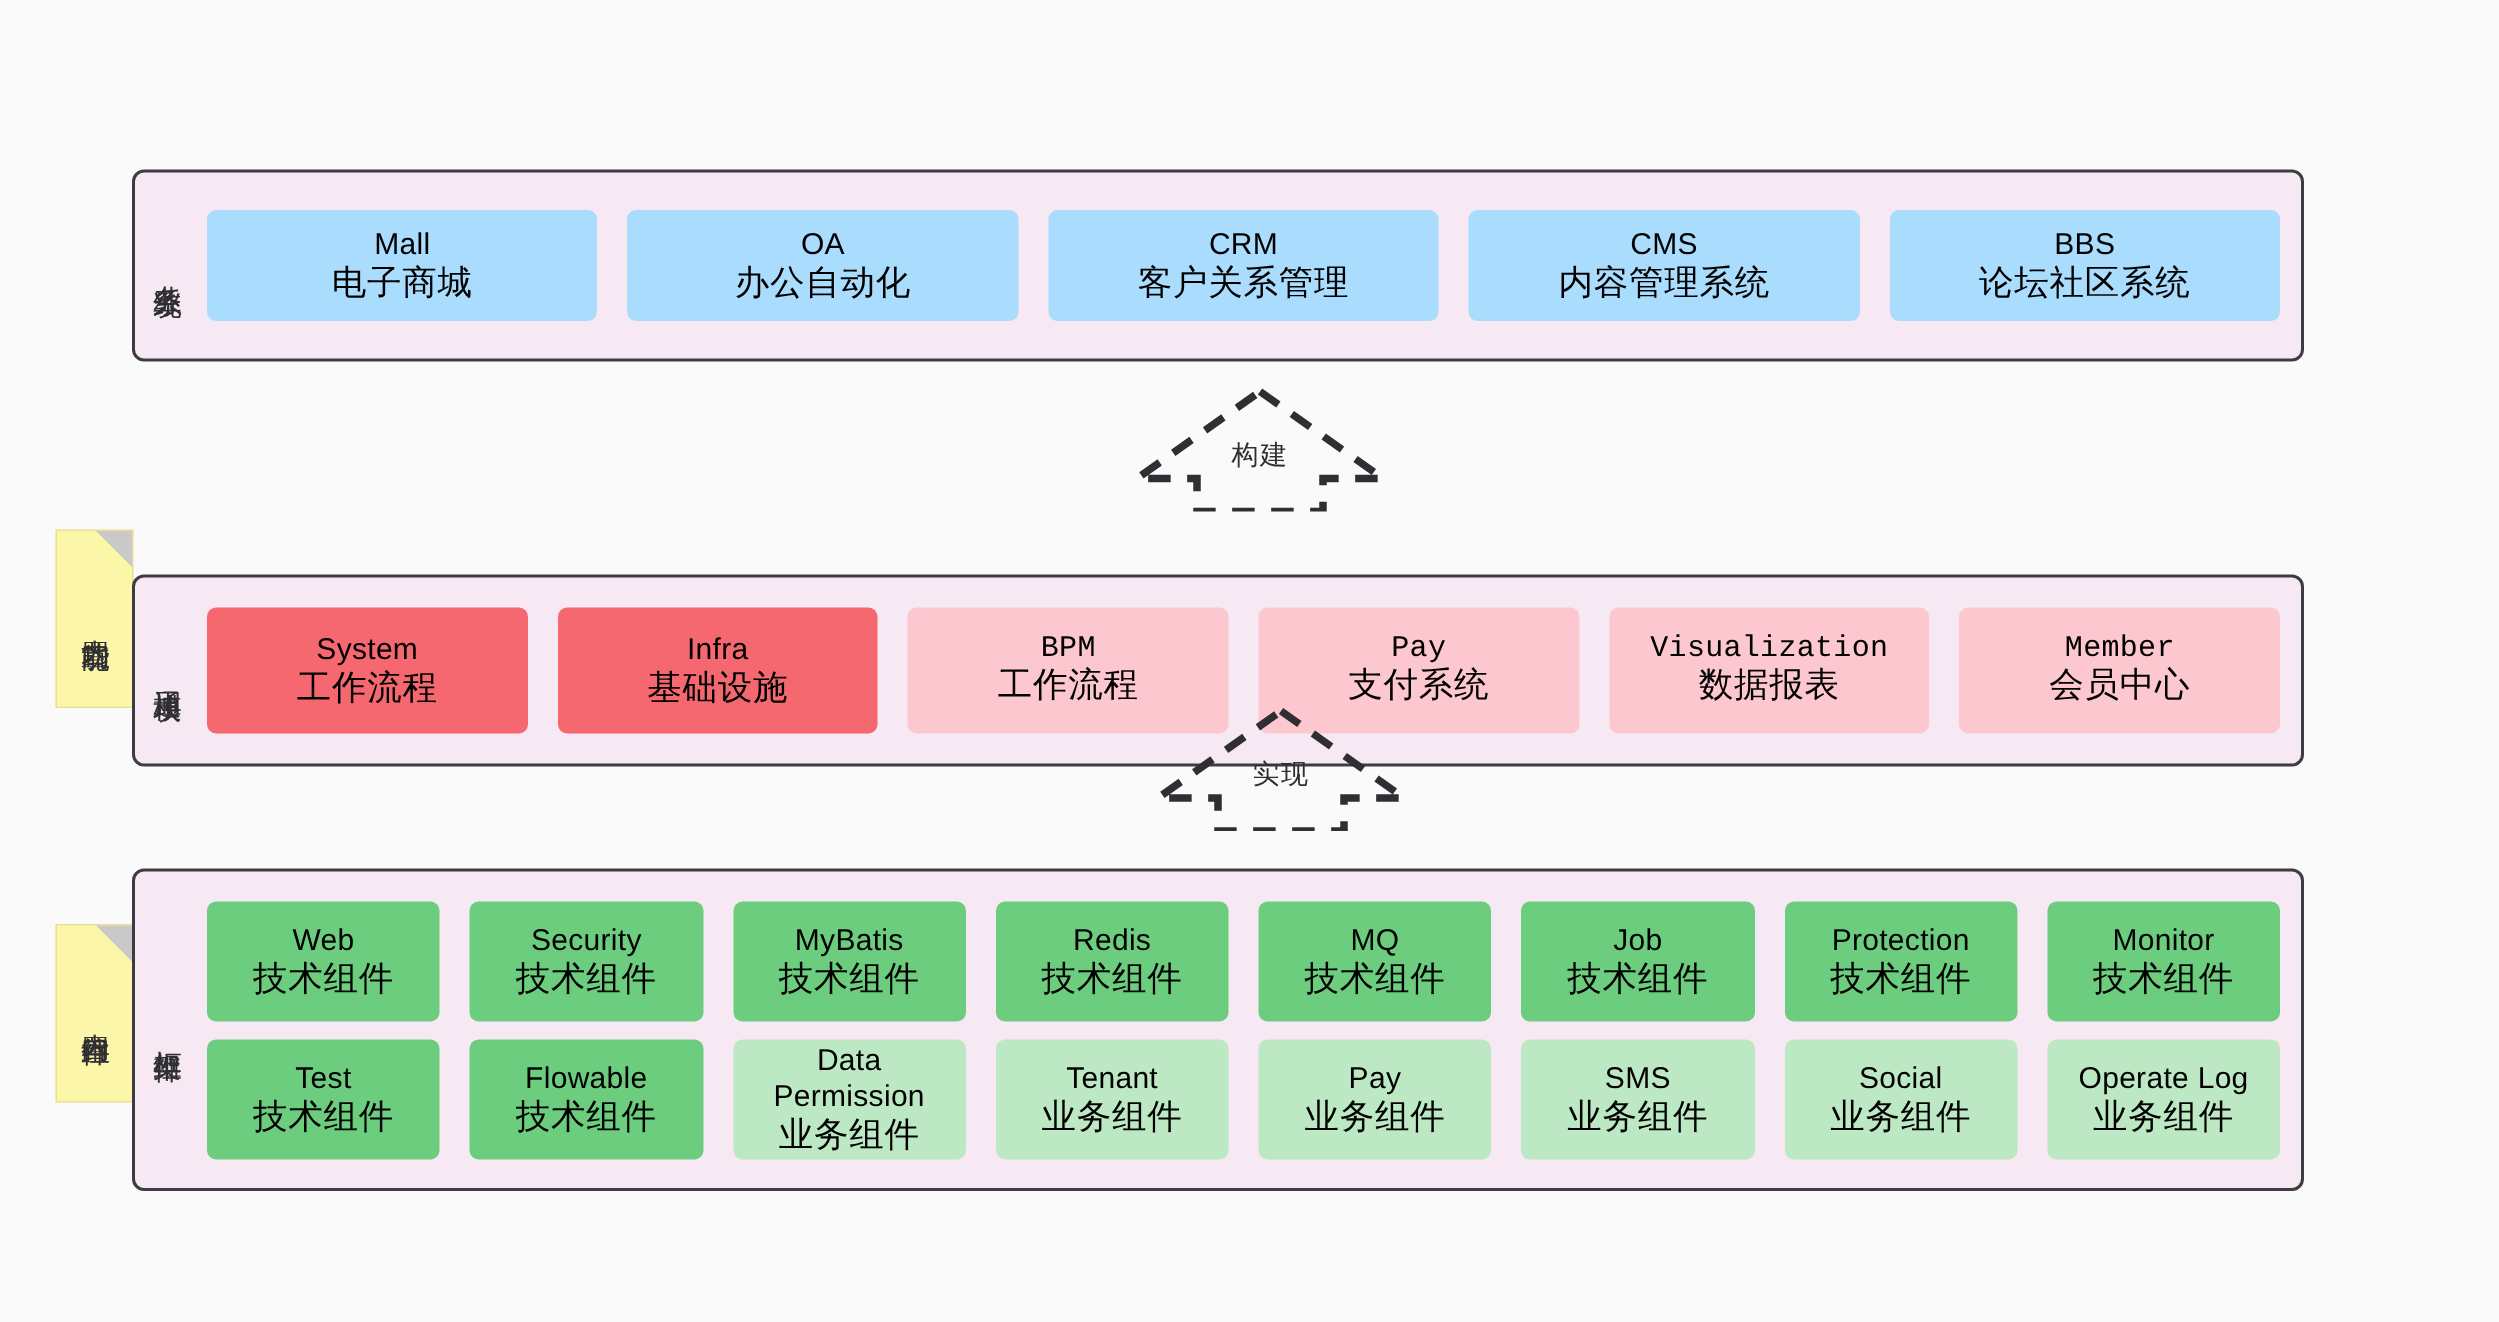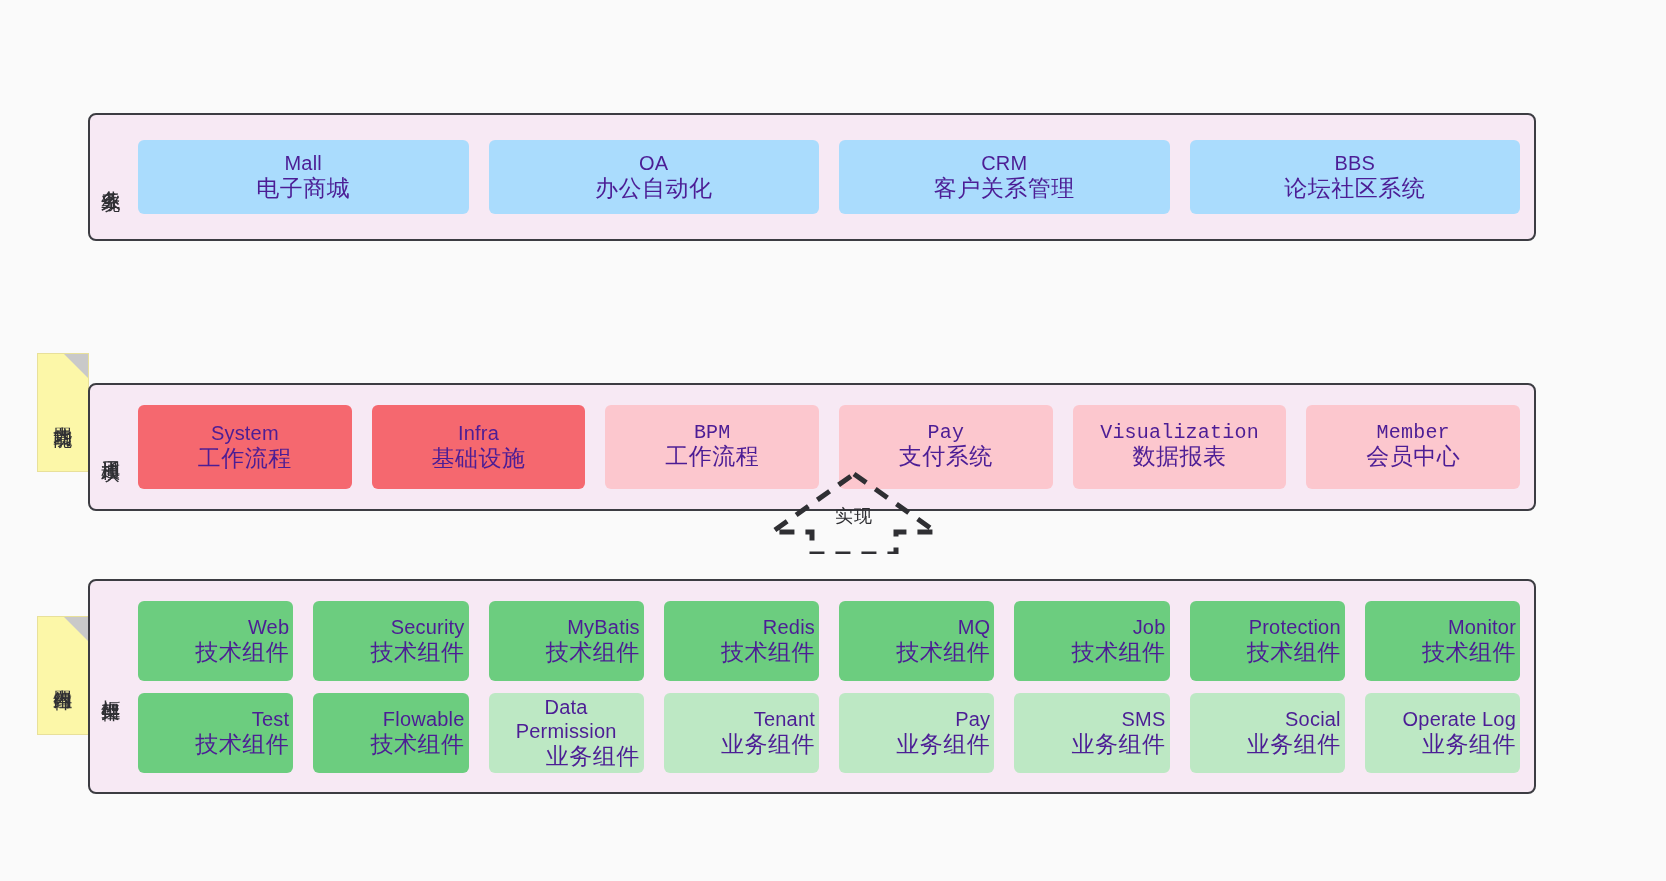--- a/index.html
+++ b/index.html
@@ -63,21 +63,21 @@
   
   .box {
     flex: 1 1 0;
     box-sizing: border-box;
     border-radius: 6px;
     display: flex;
     flex-direction: column;
     align-items: center;
     justify-content: center;
     text-align: center;
-    color: #4c1d95;
+    color: #000000;
     padding: 6px 4px;
     line-height: 1.2;
   }
   .box .en {
     font-size: 20px;
     letter-spacing: .2px;
   }
   .box .cn {
     font-size: 23px;
     letter-spacing: .5px;
@@ -89,21 +89,21 @@
   .box.lgreen{ background: #bde8c4; }
 
   
   #layer-business { left: 88px;  top: 113px; width: 1448px; height: 128px; }
   #layer-business .box { height: 74px; }
 
   #layer-modules  { left: 88px;  top: 347px; width: 1448px; height: 128px; margin-top: 36px; }
   #layer-modules .box { height: 84px; }
 
   #layer-framework{ left: 88px;  top: 579px; width: 1448px; height: 215px; }
-  #layer-framework .box { height: 80px; align-items: flex-end; }
+  #layer-framework .box { height: 80px; }
 
   
   .note {
     position: absolute;
     box-sizing: border-box;
     background: #fcf7a8;
     border: 1px solid #e8e09a;
     display: flex;
     align-items: center;
     justify-content: center;
@@ -161,27 +161,37 @@
         </div>
         <div class="box blue">
           <span class="en">OA</span>
           <span class="cn">办公自动化</span>
         </div>
         <div class="box blue">
           <span class="en">CRM</span>
           <span class="cn">客户关系管理</span>
         </div>
         <div class="box blue">
+          <span class="en">CMS</span>
+          <span class="cn">内容管理系统</span>
+        </div>
+        <div class="box blue">
           <span class="en">BBS</span>
           <span class="cn">论坛社区系统</span>
         </div>
       </div>
     </div>
   </div>
 
+  <div class="arrow" id="arrow-build">
+    <svg width="176" height="84" viewBox="0 0 176 84" fill="none" xmlns="http://www.w3.org/2000/svg">
+      <path d="M88 4 L170 62 L130 62 L130 84 L46 84 L46 62 L6 62 Z" stroke="#2f2f33" stroke-width="5" stroke-dasharray="15,11" stroke-linejoin="miter" fill="none"></path>
+    </svg>
+    <div class="arrow-label">构建</div>
+  </div>
 
   <div class="note" id="note-features">
     <span class="fold"></span>
     <span>内置功能</span>
   </div>
 
   <div class="layer" id="layer-modules">
     <div class="layer-title">通用模块</div>
     <div class="layer-body">
       <div class="row">

